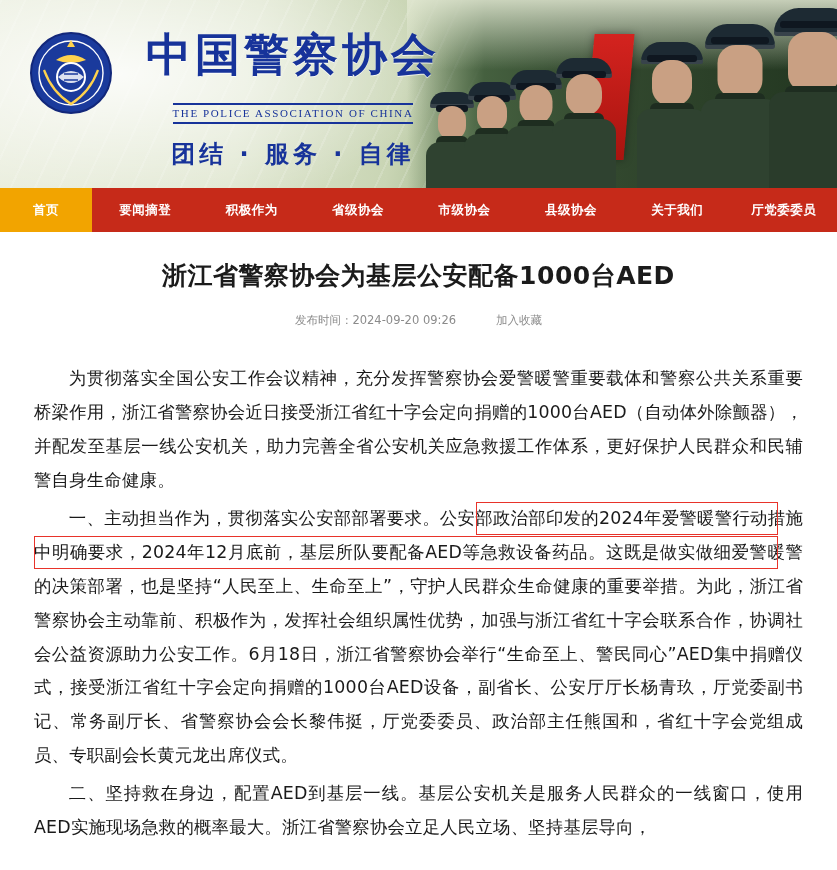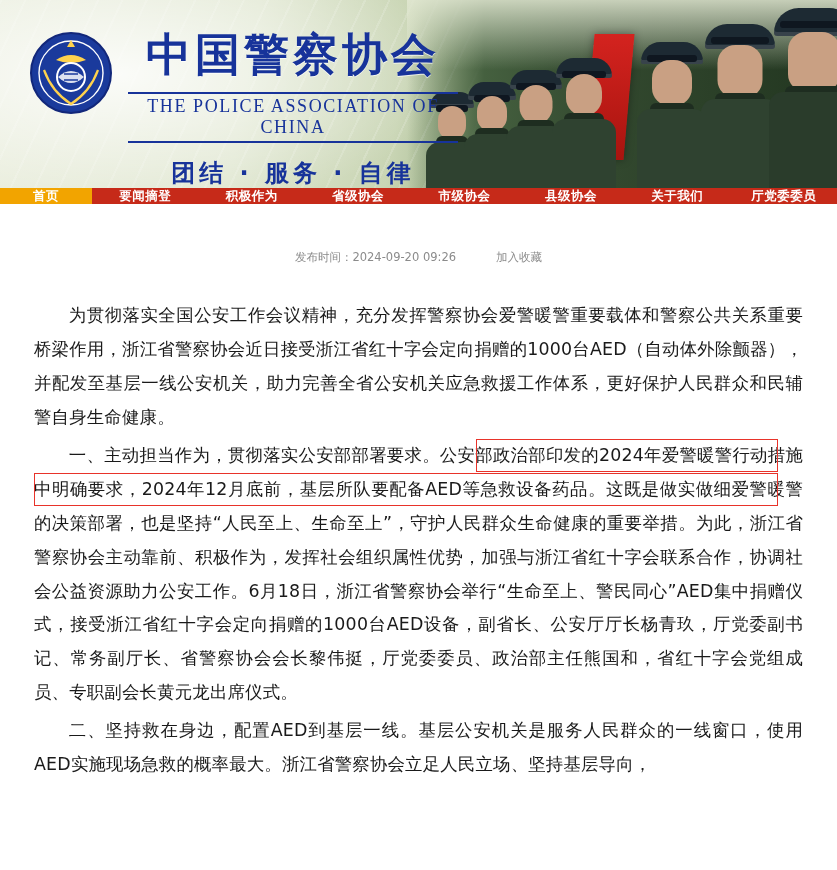--- a/index.html
+++ b/index.html
@@ -49,23 +49,23 @@
   .brand-cn {
     font-family: "DejaVu Sans", sans-serif;
     font-weight: bold;
     font-size: 45px;
     letter-spacing: 4px;
     color: #17339a;
     line-height: 1.12;
     text-shadow: 0 1px 0 rgba(255,255,255,.7);
   }
   .brand-en {
-    margin-top: 12px;
+    margin-top: 23px;
     font-family: "Liberation Serif", serif;
-    font-size: 18px;
+    font-size: 11px;
     letter-spacing: 1.6px;
     color: #17339a;
     border-top: 2px solid #17339a;
     border-bottom: 2px solid #17339a;
     padding: 2px 0 3px;
     display: inline-block;
   }
   .brand-slogan {
     margin-top: 14px;
     font-family: "DejaVu Sans", sans-serif;
@@ -119,21 +119,21 @@
     width: 72px; background: #2f4230; border-radius: 14px 14px 0 0;
   }
   .o-collar {
     position: absolute; left: 50%; transform: translateX(-50%);
     width: 46px; height: 12px; background: #1e2d20; border-radius: 6px;
   }
 
   
   .nav {
     display: flex;
-    height: 16px;
+    height: 44px;
     background: #c62a19;
     align-items: stretch;
     font-size: 12.5px;
   }
   .nav-item {
     flex: 1 1 0;
     color: #ffffff;
     display: flex; align-items: center; justify-content: center;
     font-family: "DejaVu Sans", sans-serif;
     letter-spacing: .5px;
@@ -273,20 +273,21 @@
     <div class="nav-item">要闻摘登</div>
     <div class="nav-item">积极作为</div>
     <div class="nav-item">省级协会</div>
     <div class="nav-item">市级协会</div>
     <div class="nav-item">县级协会</div>
     <div class="nav-item">关于我们</div>
     <div class="nav-item">厅党委委员</div>
   </nav>
 
   <div class="article">
+    <h1 class="title">浙江省警察协会为基层公安配备1000台AED</h1>
 
     <div class="meta">
       <div>
         <span>发布时间：</span><span>2024-09-20 09:26</span>
       </div>
       <div class="fav">加入收藏</div>
     </div>
 
     <div class="body">
       <p class="indent">为贯彻落实全国公安工作会议精神，充分发挥警察协会爱警暖警重要载体和警察公共关系重要桥梁作用，浙江省警察协会近日接受浙江省红十字会定向捐赠的1000台AED（自动体外除颤器），并配发至基层一线公安机关，助力完善全省公安机关应急救援工作体系，更好保护人民群众和民辅警自身生命健康。</p>

